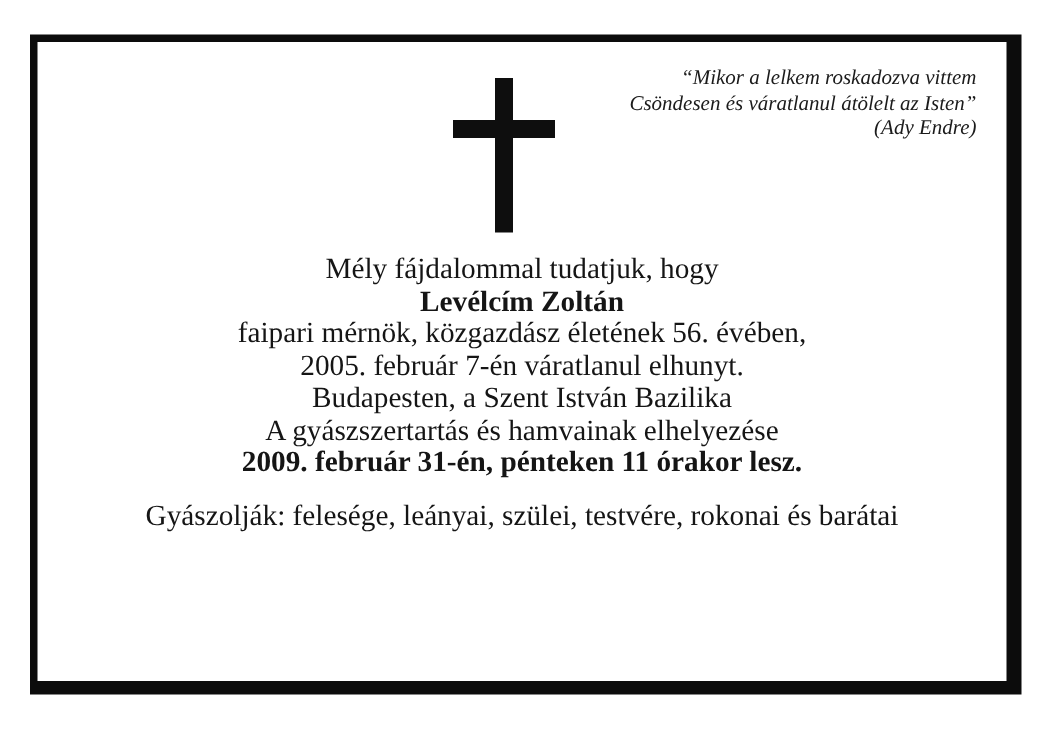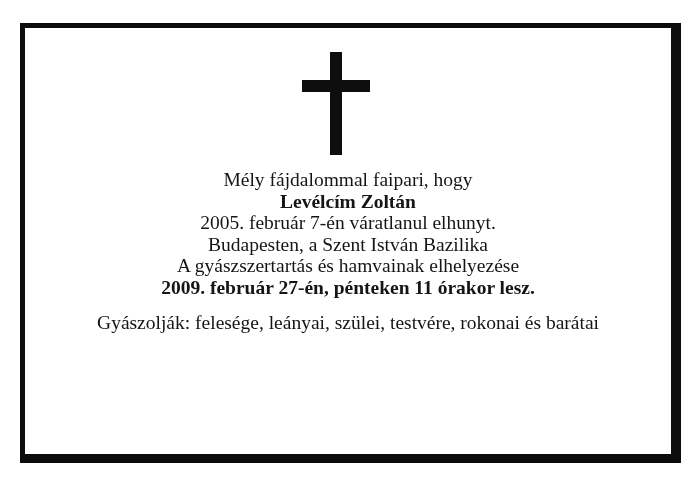--- a/index.html
+++ b/index.html
@@ -82,31 +82,37 @@
     text-align: center;
     font-size: 19.5px;
     line-height: 23px;
   }
 </style>
 </head>
 <body>
 
 <div class="card">
 
+  <div class="quote">
+    <div>“Mikor a lelkem roskadozva vittem</div>
+    <div>Csöndesen és váratlanul átölelt az Isten”</div>
+    <div>(Ady Endre)</div>
+  </div>
 
   <div class="cross">
     <div class="cross-v"></div>
     <div class="cross-h"></div>
   </div>
 
   <div class="main">
-    <div>Mély fájdalommal faipari, hogy</div>
+    <div>Mély fájdalommal tudatjuk, hogy</div>
     <div class="bold">Levélcím Zoltán</div>
+    <div>faipari mérnök, közgazdász életének 56. évében,</div>
     <div>2005. február 7-én váratlanul elhunyt.</div>
     <div>Budapesten, a Szent István Bazilika</div>
     <div>A gyászszertartás és hamvainak elhelyezése</div>
-    <div class="bold">2009. február 27-én, pénteken 11 órakor lesz.</div>
+    <div class="bold">2009. február 31-én, pénteken 11 órakor lesz.</div>
   </div>
 
   <div class="mourners">Gyászolják: felesége, leányai, szülei, testvére, rokonai és barátai</div>
 
 
 </div>
 
 </body></html>

